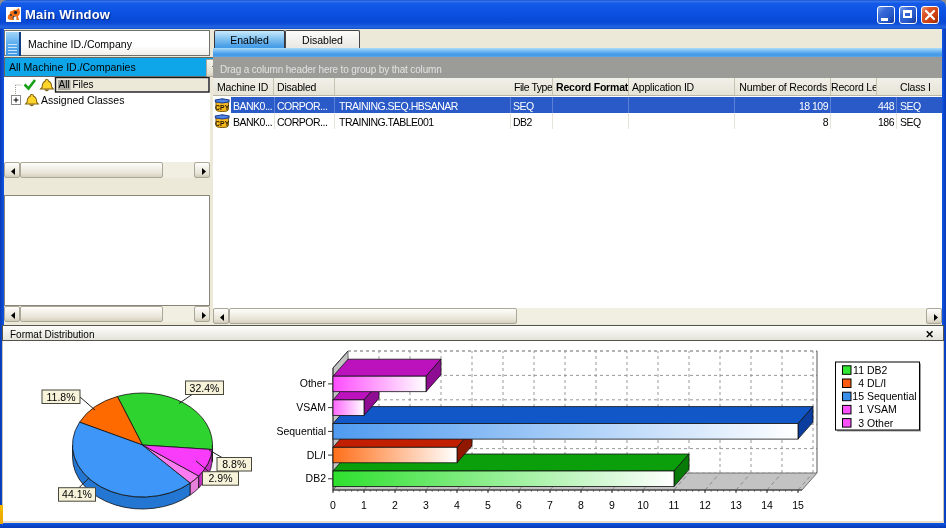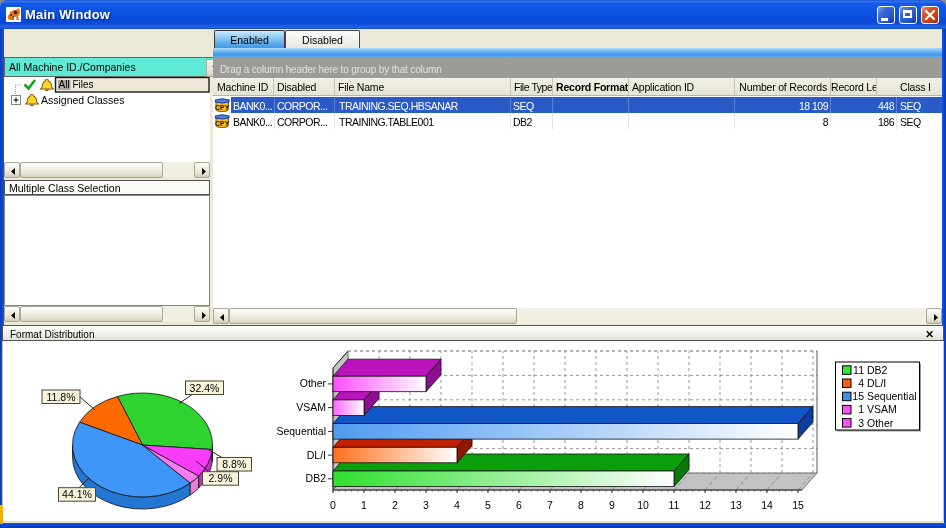--- a/index.html
+++ b/index.html
@@ -13,21 +13,21 @@
 #borderR{position:absolute;right:0;top:29px;width:4px;height:495px;background:linear-gradient(90deg,#0f55e4,#0839b4);}
 #borderB{position:absolute;left:0;top:523px;width:946px;height:5px;background:linear-gradient(180deg,#0f55e4,#0839b4);}
 #client{position:absolute;left:4px;top:29px;width:938px;height:494px;background:#ece9d8;}
 
 #lph{position:absolute;left:4px;top:30px;width:206px;height:26px;background:linear-gradient(180deg,#ffffff 60%,#f0efe8 100%);border:1px solid #70706a;box-sizing:border-box;}
 #lpgrip{position:absolute;left:1px;top:1px;width:13px;height:24px;background:linear-gradient(180deg,#a2d4f8 0%,#60b0f0 45%,#3e96e4 100%);border-right:2px solid #123c80;}
 #lpgrip .dots{position:absolute;left:2px;bottom:2px;width:9px;height:10px;
  background:repeating-linear-gradient(180deg,rgba(240,250,255,0.75) 0,rgba(240,250,255,0.75) 1px,transparent 1px,transparent 3px);}
 #lph .txt{position:absolute;left:23px;top:7px;font-size:10.5px;}
 
-#combo{position:absolute;left:4px;top:57px;width:224px;height:20px;background:#5eead4;border:1px solid #666660;box-sizing:border-box;}
+#combo{position:absolute;left:4px;top:57px;width:224px;height:20px;background:#0ea5e9;border:1px solid #666660;box-sizing:border-box;}
 #combo .txt{position:absolute;left:4px;top:3px;font-size:10.5px;}
 #combobtn{position:absolute;right:1px;top:1px;width:18px;height:16px;background:linear-gradient(180deg,#f6f4ec,#e4e0d0 80%,#d4cebc);border:1px solid #aca899;border-radius:1px;}
 #combobtn:after{content:"";position:absolute;left:4.5px;top:6px;border-left:4px solid transparent;border-right:4px solid transparent;border-top:4px solid #000;}
 
 #tree{position:absolute;left:4px;top:77px;width:206px;height:85px;background:#fff;}
 #mcs{position:absolute;left:4px;top:180px;width:206px;height:15px;background:#fbfaf6;border:1px solid #505050;box-sizing:border-box;}
 #mcs .txt{position:absolute;left:4px;top:1px;font-size:10.5px;}
 #mcslist{position:absolute;left:4px;top:195px;width:206px;height:111px;background:#fff;border:1px solid #8a8578;box-sizing:border-box;}
 
 .sb{position:absolute;height:16px;background:#f1efe2;}
@@ -81,20 +81,26 @@
  <svg class="abs" style="left:2px;top:2px" width="12" height="12" viewBox="0 0 12 12">
           <path d="M2 2 L10 10 M10 2 L2 10" stroke="#fff" stroke-width="2.2" stroke-linecap="round"></path>
         </svg>
       </div>
 </div>
 <div id="borderL"></div>
     <div id="borderR"></div>
     <div id="borderB"></div>
 <div id="client"></div>
 
+<div id="lph">
+      <div id="lpgrip">
+        <div class="dots"></div>
+      </div>
+      <div class="txt">Machine ID./Company</div>
+    </div>
 <div id="combo">
       <div class="txt">All Machine ID./Companies</div>
       <div id="combobtn"></div>
     </div>
 <div id="tree">
  <svg class="abs" style="left:0;top:0" width="206" height="85" viewBox="0 0 206 85" font-family="Liberation Sans, sans-serif">
 
   <line x1="11.5" y1="8" x2="18" y2="8" stroke="#9c9a8a" stroke-width="1" stroke-dasharray="1,1"></line>
   <line x1="11.5" y1="8" x2="11.5" y2="20" stroke="#9c9a8a" stroke-width="1" stroke-dasharray="1,1"></line>
   <path d="M20.5 7.5 L24.5 11.5 L31 3" stroke="#18a018" stroke-width="2.6" fill="none"></path>
@@ -121,23 +127,20 @@
           <path d="M5 0 L1 3.5 L5 7 Z" fill="#000"></path>
         </svg>
       </div>
  <div class="sbbtn" style="left:190px;">
         <svg class="arr" viewBox="0 0 7 7">
           <path d="M2 0 L6 3.5 L2 7 Z" fill="#000"></path>
         </svg>
       </div>
  <div class="sbthumb" style="left:16px;width:143px;"></div>
 </div>
-<div id="mcs">
-      <div class="txt">Multiple Class Selection</div>
-    </div>
 <div id="mcslist"></div>
 <div class="sb" style="left:4px;top:306px;width:206px;">
  <div class="sbbtn" style="left:0;">
         <svg class="arr" viewBox="0 0 7 7">
           <path d="M5 0 L1 3.5 L5 7 Z" fill="#000"></path>
         </svg>
       </div>
  <div class="sbbtn" style="left:190px;">
         <svg class="arr" viewBox="0 0 7 7">
           <path d="M2 0 L6 3.5 L2 7 Z" fill="#000"></path>
@@ -148,21 +151,20 @@
 
 <div id="tabenabled">Enabled</div>
 <div id="tabdisabled">Disabled</div>
 <div id="tabstrip"></div>
 <div id="groupbar">
       <div class="txt">Drag a column header here to group by that column</div>
     </div>
 <div id="gridhead">
  <div class="hc" style="left:1px;width:60px;">Machine ID</div>
  <div class="hc" style="left:61px;width:61px;">Disabled</div>
- <div class="hc" style="left:122px;width:176px;">File Name</div>
  <div class="hc" style="left:298px;width:42px;letter-spacing:-0.45px;">File Type</div>
  <div class="hc" style="left:340px;width:76px;font-weight:bold;">Record Format</div>
  <div class="hc" style="left:416px;width:106px;">Application ID</div>
  <div class="hc" style="left:522px;width:96px;padding-left:0;text-align:right;padding-right:3px;">Number of Records</div>
  <div class="hc" style="left:618px;width:46px;padding-left:0;padding-right:3px;">Record Length</div>
  <div class="hc" style="left:684px;width:45px;border-right:none;">Class I</div>
 </div>
 <div id="gridbody">
  <div id="row1">
   <div id="row1bg"></div>

